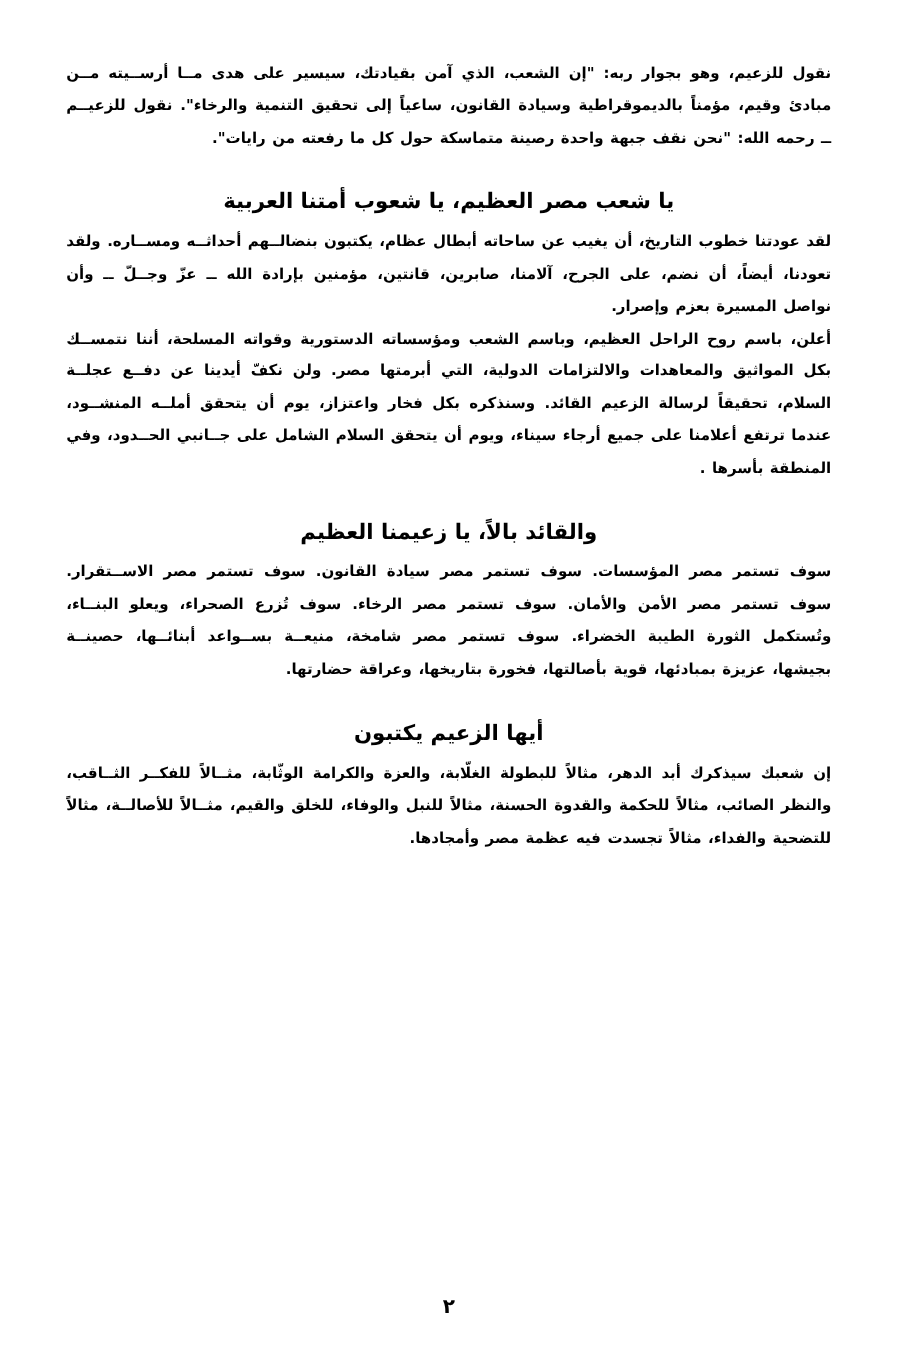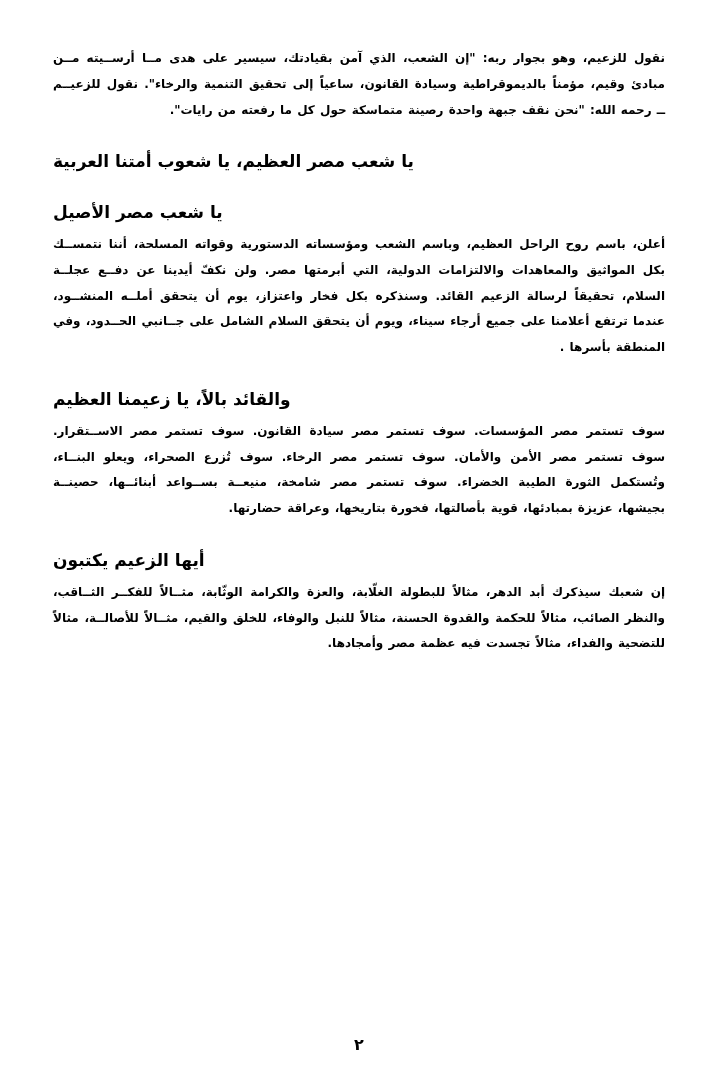--- a/index.html
+++ b/index.html
@@ -31,21 +31,21 @@
     text-justify: inter-word;
     margin: 0;
     word-spacing: 1px;
   }
   .section {
     margin-top: 0;
   }
   .section-heading {
     font-size: 17px;
     font-weight: bold;
-    text-align: left;
+    text-align: center;
     margin: 27px 0 7px 0;
     line-height: 1.4;
   }
   .intro {
     margin-bottom: 0;
   }
   .page-number {
     position: absolute;
     bottom: 30px;
     left: 0;
@@ -59,24 +59,24 @@
 </head>
 <body>
 
 <div class="page">
   <div class="content">
 
     <p class="body-text intro">نقول للزعيم، وهو بجوار ربه: "إن الشعب، الذي آمن بقيادتك، سيسير على هدى مــا أرســيته مــن مبادئ وقيم، مؤمناً بالديموقراطية وسيادة القانون، ساعياً إلى تحقيق التنمية والرخاء". نقول للزعيــم ــ رحمه الله: "نحن نقف جبهة واحدة رصينة متماسكة حول كل ما رفعته من رايات".</p>
 
     <div class="section">
       <div class="section-heading">يا شعب مصر العظيم، يا شعوب أمتنا العربية</div>
+      <p class="body-text">لقد عودتنا خطوب التاريخ، أن يغيب عن ساحاته أبطال عظام، يكتبون بنضالــهم أحداثــه ومســاره. ولقد تعودنا، أيضاً، أن نضم، على الجرح، آلامنا، صابرين، قانتين، مؤمنين بإرادة الله ــ عزّ وجــلّ ــ وأن نواصل المسيرة بعزم وإصرار.</p>
     </div>
 
     <div class="section">
-      <div class="section-heading">يا شعب مصر الأصيل</div>
       <p class="body-text">أعلن، باسم روح الراحل العظيم، وباسم الشعب ومؤسساته الدستورية وقواته المسلحة، أننا نتمســك بكل المواثيق والمعاهدات والالتزامات الدولية، التي أبرمتها مصر. ولن نكفّ أيدينا عن دفــع عجلــة السلام، تحقيقاً لرسالة الزعيم القائد. وسنذكره بكل فخار واعتزاز، يوم أن يتحقق أملــه المنشــود، عندما ترتفع أعلامنا على جميع أرجاء سيناء، ويوم أن يتحقق السلام الشامل على جــانبي الحــدود، وفي المنطقة بأسرها .</p>
     </div>
 
     <div class="section">
       <div class="section-heading">والقائد بالاً، يا زعيمنا العظيم</div>
       <p class="body-text">سوف تستمر مصر المؤسسات. سوف تستمر مصر سيادة القانون. سوف تستمر مصر الاســتقرار. سوف تستمر مصر الأمن والأمان. سوف تستمر مصر الرخاء. سوف تُزرع الصحراء، ويعلو البنــاء، وتُستكمل الثورة الطيبة الخضراء. سوف تستمر مصر شامخة، منيعــة بســواعد أبنائــها، حصينــة بجيشها، عزيزة بمبادئها، قوية بأصالتها، فخورة بتاريخها، وعراقة حضارتها.</p>
     </div>
 
     <div class="section">
       <div class="section-heading">أيها الزعيم يكتبون</div>

